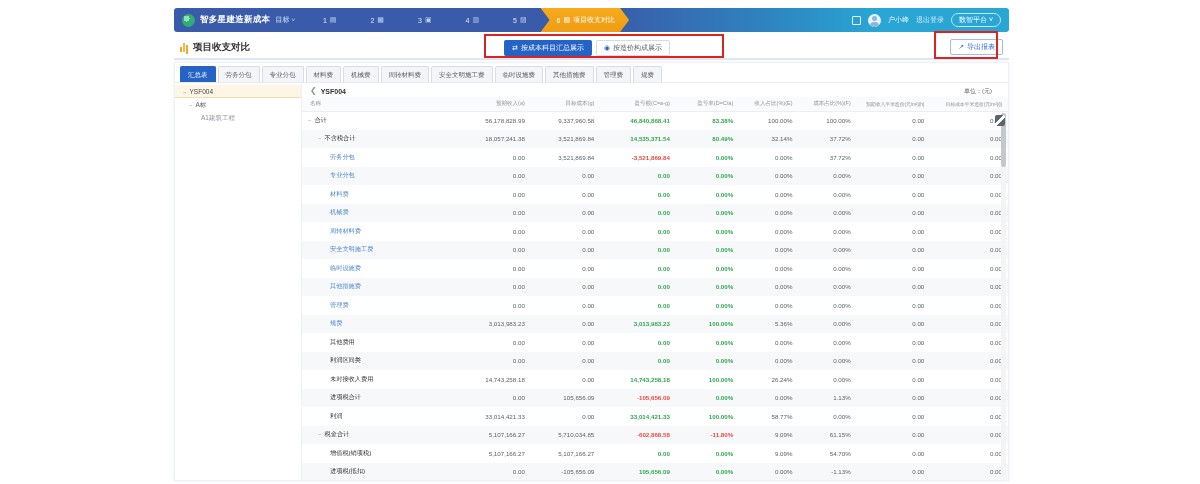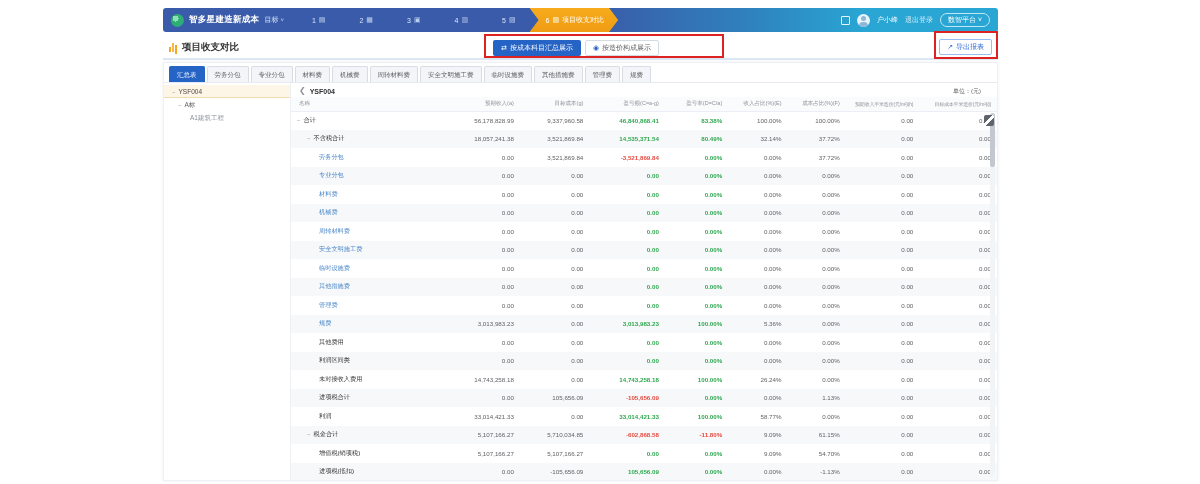--- a/index.html
+++ b/index.html
@@ -1,18 +1,18 @@
 <!DOCTYPE html>
 <html><head>
 <meta charset="utf-8">
 <style>
   * { margin:0; padding:0; box-sizing:border-box; }
   body { background:#ffffff; font-family:"Liberation Sans","DejaVu Sans",sans-serif; }
   .page { position:relative; width:1200px; height:484px; background:#fff; overflow:hidden; }
-  .app { position:absolute; left:163px; top:8px; width:835px; }
+  .app { position:absolute; left:174px; top:8px; width:835px; }
 
   
   .topbar { height:24px; border-radius:3px; display:flex; align-items:center; padding:0 8px;
     background:linear-gradient(90deg,#3a5ba9 0%,#3a5ba9 52%,#2e86c0 72%,#29a6d4 84%,#29a6d4 100%); }
   .logo { width:13px; height:13px; border-radius:50%; background:radial-gradient(circle at 35% 35%, #8fe0b8 0 3px, #2fae72 3px 60%, #1e87d0 100%); margin-right:5px; flex:0 0 auto; }
   .app-title { color:#fff; font-size:8.5px; font-weight:bold; letter-spacing:.3px; white-space:nowrap; }
   .app-sub { color:#cfe0f5; font-size:7px; margin-left:5px; white-space:nowrap; }
   .caret-down { font-size:6px; color:#cfe0f5; margin-left:2px; }
   .steps { display:flex; align-items:center; margin-left:28px; gap:34px; }
   .step { color:#dce6f7; font-size:7px; display:flex; align-items:center; gap:3px; cursor:pointer; white-space:nowrap; }

